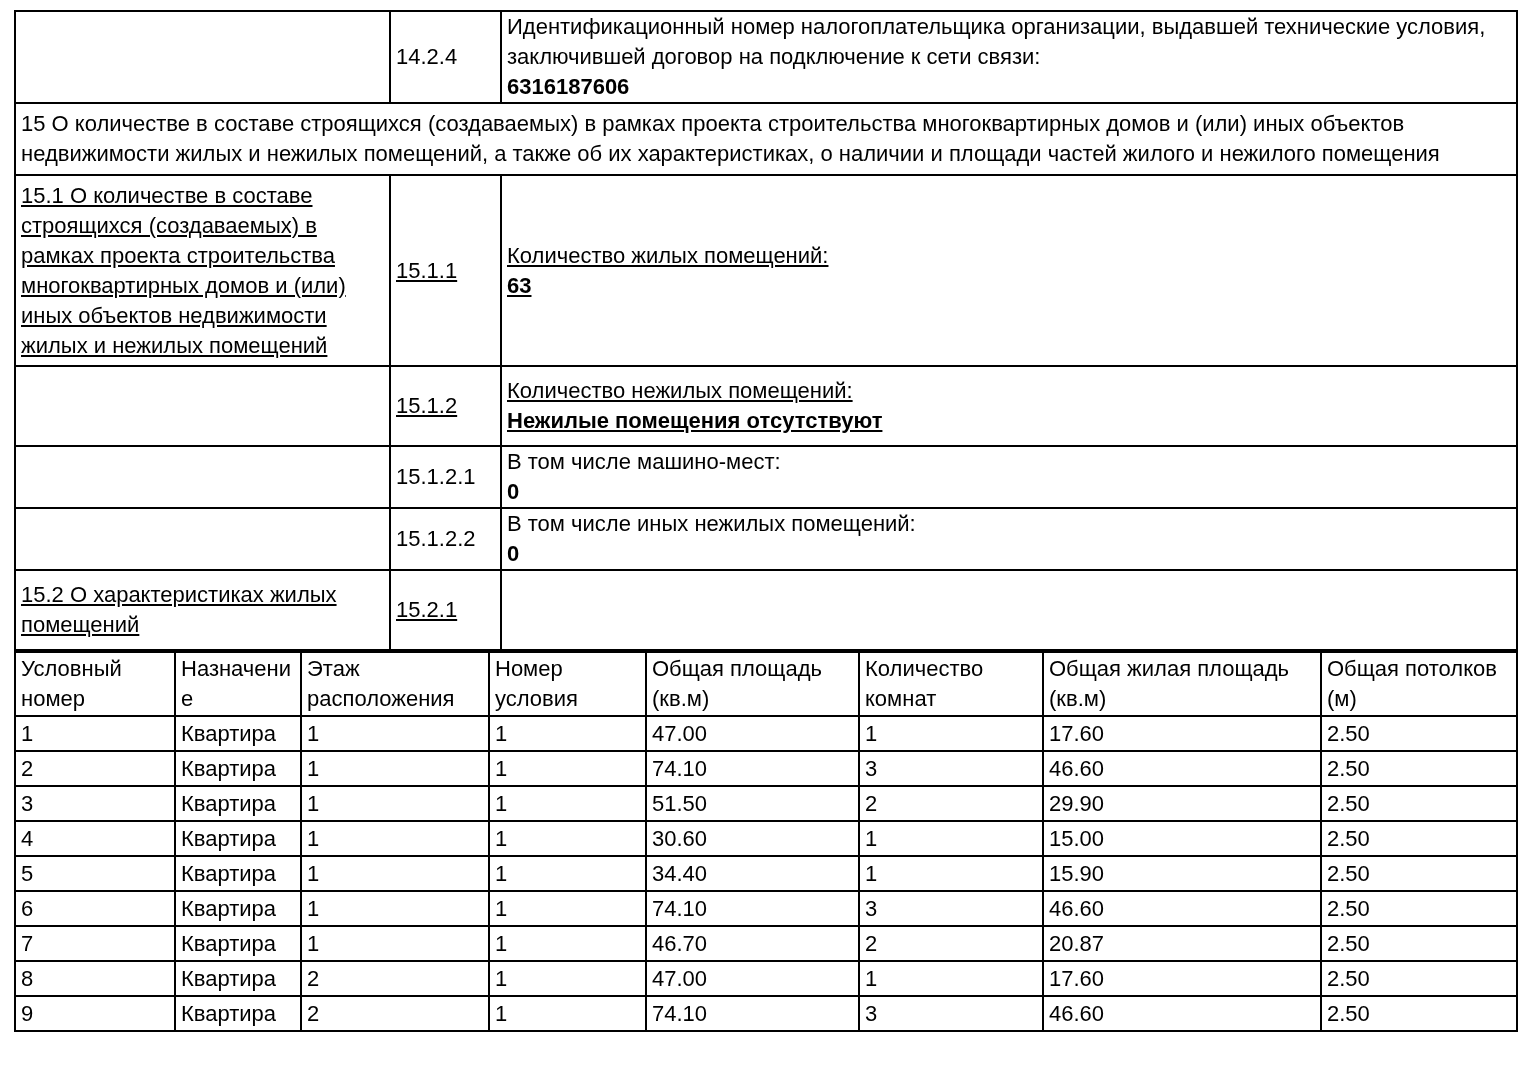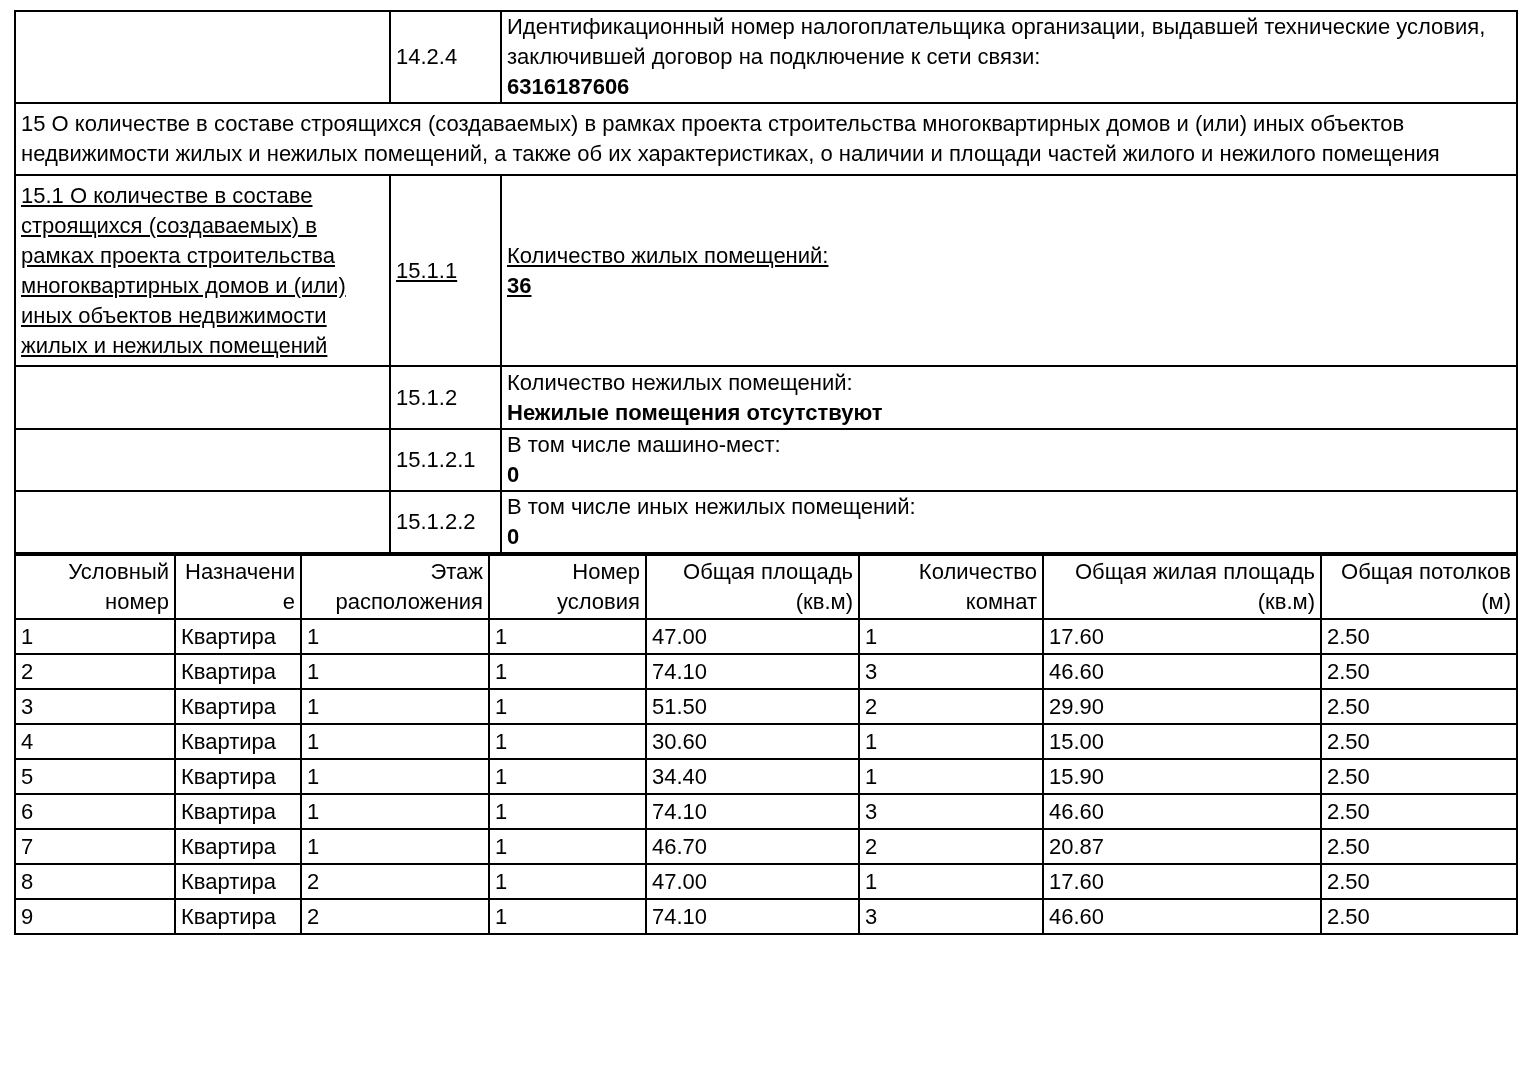--- a/index.html
+++ b/index.html
@@ -31,25 +31,25 @@
     text-align: left;
     font-weight: normal;
     overflow: hidden;
     word-wrap: break-word;
   }
   .b { font-weight: bold; }
   
   .rh90  { height: 90px; }
   .rh96  { height: 72px; }
   .rh191 { height: 191px; text-decoration: underline; }
-  .rh63  { height: 63px; }
+  .rh63  { height: 80px; text-decoration: underline; }
   .rh64  { height: 48px; }
   .rh68  { height: 50px; }
   
-  .apt th { vertical-align: middle; text-align: right; }
+  .apt th { vertical-align: middle; }
   .apt .hdr { height: 64px; }
   .apt .row { height: 35px; }
   .apt td { line-height: 26px; }
 </style>
 </head>
 <body>
 
 <div class="page">
 
   <table class="upper">
@@ -71,21 +71,21 @@
 
     <tr class="rh96">
       <td colspan="3">15 О количестве в составе строящихся (создаваемых) в рамках проекта строительства многоквартирных домов и (или) иных объектов недвижимости жилых и нежилых помещений, а также об их характеристиках, о наличии и площади частей жилого и нежилого помещения</td>
     </tr>
 
     <tr class="rh191">
       <td>15.1 О количестве в составе строящихся (создаваемых) в рамках проекта строительства многоквартирных домов и (или) иных объектов недвижимости жилых и нежилых помещений</td>
       <td>15.1.1</td>
       <td>
         <div>Количество жилых помещений:</div>
-        <div class="b">36</div>
+        <div class="b">63</div>
       </td>
     </tr>
 
     <tr class="rh63">
       <td></td>
       <td>15.1.2</td>
       <td>
         <div>Количество нежилых помещений:</div>
         <div class="b">Нежилые помещения отсутствуют</div>
       </td>
@@ -102,20 +102,25 @@
 
     <tr class="rh68">
       <td></td>
       <td>15.1.2.2</td>
       <td>
         <div>В том числе иных нежилых помещений:</div>
         <div class="b">0</div>
       </td>
     </tr>
 
+    <tr class="rh63">
+      <td>15.2 О характеристиках жилых помещений</td>
+      <td>15.2.1</td>
+      <td></td>
+    </tr>
   </tbody>
     </table>
 
   <table class="apt">
     <colgroup>
       <col style="width:160px">
       <col style="width:126px">
       <col style="width:188px">
       <col style="width:157px">
       <col style="width:213px">

